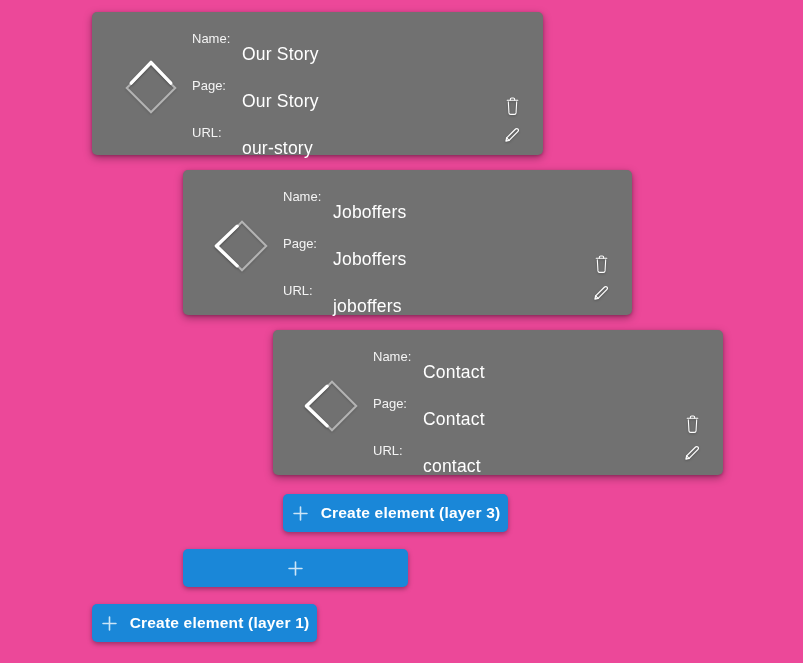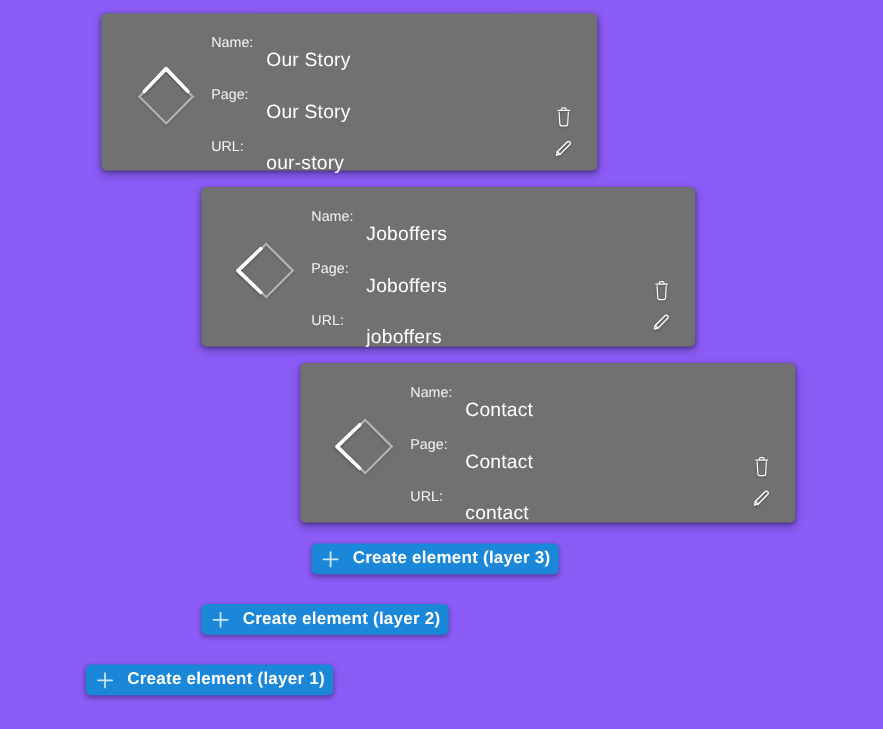--- a/index.html
+++ b/index.html
@@ -2,21 +2,21 @@
 <html><head>
 <meta charset="utf-8">
 <style>
   * { margin: 0; padding: 0; box-sizing: border-box; }
   html, body { background: #ffffff; }
   body { font-family: "Liberation Sans", sans-serif; }
   .stage {
     position: relative;
     width: 803px;
     height: 663px;
-    background: #8b5cf6;
+    background: #ec4899;
     overflow: hidden;
   }
 
   
   .card {
     position: absolute;
     background: #717171;
     border-radius: 5px;
     box-shadow: 0 3px 8px rgba(0,0,0,0.35), 0 1px 3px rgba(0,0,0,0.2);
     color: #ffffff;
@@ -54,34 +54,34 @@
     gap: 8px;
   }
   .action { cursor: pointer; line-height: 0; }
   .action svg { stroke: #ffffff; fill: none; stroke-width: 1.5;
                 stroke-linecap: round; stroke-linejoin: round;
                 filter: drop-shadow(0 1px 1px rgba(0,0,0,0.25)); }
 
   
   .create-btn {
     position: absolute;
-    width: 225px; height: 28px;
+    width: 225px; height: 38px;
     background: #1a87d8;
     border: none;
     border-radius: 5px;
     box-shadow: 0 2px 5px rgba(0,0,0,0.35);
     display: flex; align-items: center; justify-content: center;
     gap: 11px;
     color: #ffffff;
     cursor: pointer;
     font-family: "Liberation Sans", sans-serif;
   }
   .create-btn.b3 { left: 283px; top: 494px; }
   .create-btn.b2 { left: 183px; top: 549px; }
-  .create-btn.b1 { left: 78px;  top: 604px; align-items: center; }
+  .create-btn.b1 { left: 92px;  top: 604px; align-items: center; }
   .btn-label { font-size: 15.5px; font-weight: bold; letter-spacing: 0.2px; }
   .plus { line-height: 0; }
   .plus svg { stroke: rgba(255,255,255,0.78); stroke-width: 1.7; stroke-linecap: round; }
 </style>
 </head>
 <body>
 
 <div class="stage">
 
   <div class="card c1">
@@ -218,21 +218,20 @@
     </span>
     <span class="btn-label">Create element (layer 3)</span>
   </button>
 
   <button class="create-btn b2">
     <span class="plus">
       <svg width="19" height="19" viewBox="0 0 20 20" fill="none">
         <path d="M10 3.2 V16.8 M3.2 10 H16.8"></path>
       </svg>
     </span>
-    <span class="btn-label">Create element (layer 2)</span>
   </button>
 
   <button class="create-btn b1">
     <span class="plus">
       <svg width="19" height="19" viewBox="0 0 20 20" fill="none">
         <path d="M10 3.2 V16.8 M3.2 10 H16.8"></path>
       </svg>
     </span>
     <span class="btn-label">Create element (layer 1)</span>
   </button>

